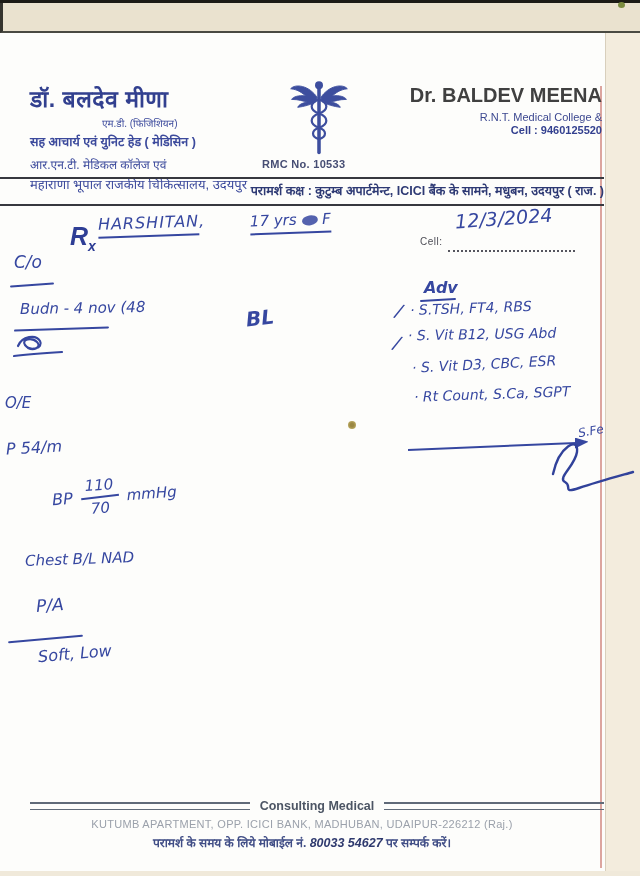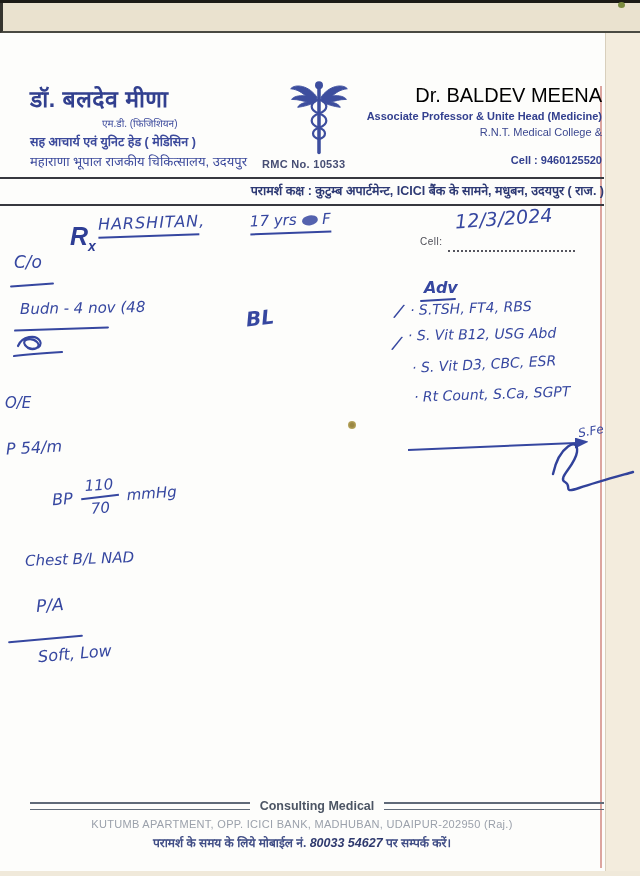--- a/index.html
+++ b/index.html
@@ -19,26 +19,26 @@
   
   .hdr-left{left:30px;top:82px;width:252px;color:#3c4a9c;}
   .h-title{font-size:23px;font-weight:bold;color:#32408f;letter-spacing:.5px;}
   .h-degree{font-size:10px;margin:2px 0 3px 72px;}
   .h-l1{font-size:12.5px;font-weight:bold;margin-top:2px;}
   .h-l2{font-size:12px;margin-top:6px;}
   .h-l3{font-size:13px;margin-top:2px;}
   .logo{left:288px;top:78px;}
   .rmc{left:262px;top:158px;width:116px;font-size:11px;font-weight:bold;color:#464d73;letter-spacing:.3px;}
   .hdr-right{left:330px;top:84px;width:272px;text-align:right;color:#33408f;}
-  .r-name{font-size:20px;font-weight:normal;color:#000000;}
+  .r-name{font-size:20px;font-weight:bold;color:#404040;}
   .r-degree{font-size:9px;margin-top:1px;color:#4a5496;}
   .r-desig{font-size:11px;font-weight:bold;margin-top:3px;}
   .r-college{font-size:11px;margin-top:4px;color:#3c4890;}
   .r-hosp{font-size:11px;color:#3c4890;}
-  .r-cell{font-size:11px;font-weight:bold;margin-top:16px;}
+  .r-cell{font-size:11px;font-weight:bold;margin-top:1px;}
 
   .rule1{top:177px;left:0;width:604px;height:2px;background:#37383f;}
   .address-bar{top:182px;left:0;width:604px;text-align:right;font-size:12.5px;font-weight:bold;color:#2e3a74;}
   .rule2{top:204px;left:0;width:604px;height:2px;background:#37383f;}
 
   
   .rx{left:70px;top:222px;font-size:25px;color:#2e3e95;font-style:italic;font-weight:bold;}
   .rx sub{font-size:14px;}
   .date-label{left:420px;top:236px;font-size:10px;color:#4c4c55;letter-spacing:.5px;}
   .date-dots{left:448px;top:236px;width:127px;height:14px;border-bottom:2px dotted #55555e;}
@@ -70,40 +70,40 @@
   <div class="abs edge-top-band"></div>
   <div class="abs edge-bottom-band"></div>
   <div class="abs red-margin-line"></div>
   <div class="abs green-dot"></div>
   <div class="abs stain"></div>
 
   <div class="abs hdr-left">
     <div class="h-title">डॉ. बलदेव मीणा</div>
     <div class="h-degree">एम.डी. (फिजिशियन)</div>
     <div class="h-l1">सह आचार्य एवं युनिट हेड ( मेडिसिन )</div>
+    <div class="h-l2">आर.एन.टी. मेडिकल कॉलेज एवं</div>
     <div class="h-l3">महाराणा भूपाल राजकीय चिकित्सालय, उदयपुर</div>
   </div>
 
   <div class="abs logo">
     <svg viewBox="0 0 70 90" width="62" height="80">
       <g fill="none" stroke="#3d4e9e" stroke-width="3">
         <path d="M33,22 C24,8 8,6 3,12 C12,13 16,17 20,20 C12,19 6,21 4,24 C12,24 17,26 22,27 C16,28 12,30 11,33 C18,32 26,30 31,27 Z" fill="#3d4e9e" stroke-width="1"></path>
         <path d="M37,22 C46,8 62,6 67,12 C58,13 54,17 50,20 C58,19 64,21 66,24 C58,24 53,26 48,27 C54,28 58,30 59,33 C52,32 44,30 39,27 Z" fill="#3d4e9e" stroke-width="1"></path>
         <circle cx="35" cy="8" r="4.5" fill="#3d4e9e" stroke="none"></circle>
         <path d="M35,12 L35,84" stroke-width="4" stroke-linecap="round"></path>
         <path d="M35,24 C24,28 24,36 35,40 C46,44 46,52 35,56 C26,59 26,66 35,69" stroke-width="2.5"></path>
         <path d="M35,24 C46,28 46,36 35,40 C24,44 24,52 35,56 C44,59 44,66 35,69" stroke-width="2.5"></path>
       </g>
     </svg>
   </div>
   <div class="abs rmc">RMC No. 10533</div>
 
   <div class="abs hdr-right">
     <div class="r-name">Dr. BALDEV MEENA</div>
-    <div class="r-desig">Associate Professor &amp; Unite Head (Medicine)</div>
     <div class="r-college">R.N.T. Medical College &amp;</div>
     <div class="r-cell">Cell : 9460125520</div>
   </div>
 
   <div class="abs rule1"></div>
   <div class="abs address-bar">परामर्श कक्ष : कुटुम्ब अपार्टमेन्ट, ICICI बैंक के सामने, मधुबन, उदयपुर ( राज. )</div>
   <div class="abs rule2"></div>
 
   <div class="abs rx">
     <span>R</span><sub>x</sub>
@@ -177,20 +177,20 @@
     <svg width="92" height="66" viewBox="0 0 92 66">
       <path d="M8,42 C14,14 34,4 32,20 C30,34 12,46 20,50 C28,54 16,62 34,56 C52,50 74,44 88,40" fill="none" stroke="#31429a" stroke-width="2.4" stroke-linecap="round"></path>
     </svg>
   </div>
 
   <div class="abs footer-rule">
     <div class="dline"></div>
     <div class="chamber">Consulting Medical</div>
     <div class="dline"></div>
   </div>
-  <div class="abs footer-addr">KUTUMB APARTMENT, OPP. ICICI BANK, MADHUBAN, UDAIPUR-202950 (Raj.)</div>
+  <div class="abs footer-addr">KUTUMB APARTMENT, OPP. ICICI BANK, MADHUBAN, UDAIPUR-226212 (Raj.)</div>
   <div class="abs footer-contact">
     <span>परामर्श के समय के लिये मोबाईल नं.</span>
     <span class="phone">80033 54627</span>
     <span>पर सम्पर्क करें।</span>
   </div>
 
 </div>
 
 </body></html>

